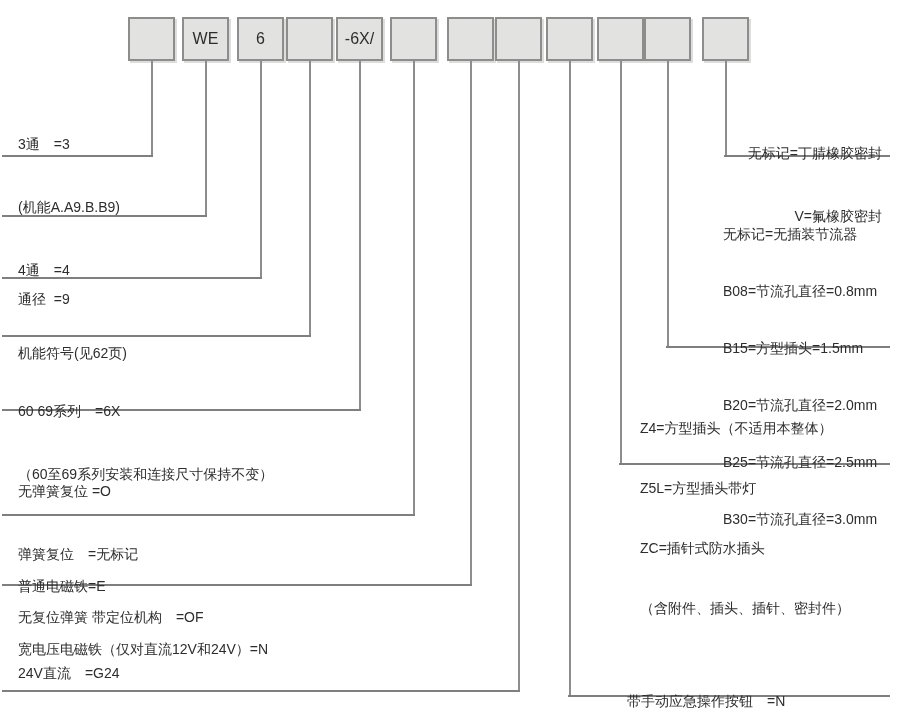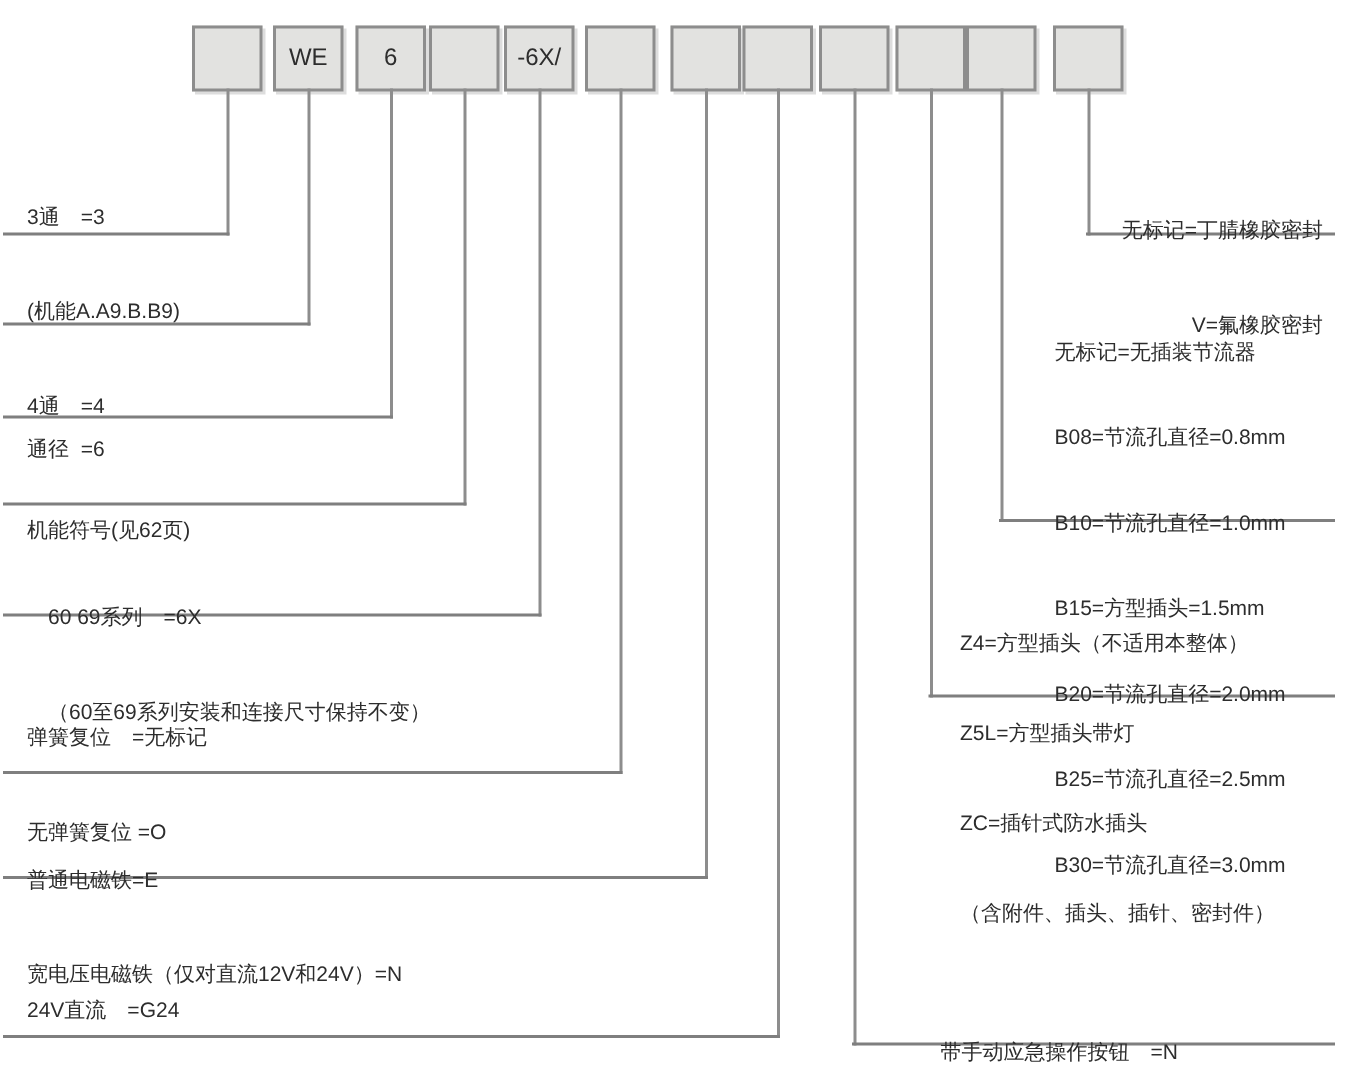--- a/index.html
+++ b/index.html
@@ -9,21 +9,21 @@
   }
   .code-box{
     position:absolute;top:17px;width:47px;height:44px;box-sizing:border-box;
     background:#e2e2e0;border:2px solid #8d8d8d;box-shadow:2px 2px 0 rgba(120,120,120,.25);
     display:flex;align-items:center;justify-content:center;
     font-size:16px;color:#2d2d2d;
   }
   .vline{position:absolute;width:2px;background:#8d8d8d;}
   .hrule{position:absolute;height:2px;background:#7f7f7f;}
   .lbl{position:absolute;font-size:14px;line-height:21px;white-space:pre;}
-  .lbl.compact{line-height:19px;}
+  .lbl.compact{line-height:19px;margin-left:20px;}
   .lbl.mid{line-height:20px;}
   .lbl.right{text-align:right;margin-left:21px;}
 </style>
 </head>
 <body>
 
 <div class="canvas">
 
   <div class="code-box" style="left:128px"></div>
   <div class="code-box" style="left:182px">WE</div>
@@ -66,35 +66,36 @@
   <div class="hrule" style="left:724px;top:155px;width:166px"></div>
 
   <div class="lbl" style="left:18px;top:92px">
     <div>3通　=3</div>
     <div>(机能A.A9.B.B9)</div>
     <div>4通　=4</div>
   </div>
 
 
   <div class="lbl" style="left:18px;top:247px">
-    <div>通径  =6</div>
+    <div>通径  =9</div>
   </div>
 
   <div class="lbl" style="left:18px;top:301px">
     <div>机能符号(见62页)</div>
   </div>
 
-  <div class="lbl" style="left:32px;top:359px">
+  <div class="lbl" style="left:18px;top:359px">
     <div>60 69系列　=6X</div>
     <div>（60至69系列安装和连接尺寸保持不变）</div>
   </div>
 
   <div class="lbl" style="left:18px;top:439px">
+    <div>无弹簧复位 =O</div>
     <div>弹簧复位　=无标记</div>
-    <div>无弹簧复位 =O</div>
+    <div>无复位弹簧 带定位机构　=OF</div>
   </div>
 
   <div class="lbl" style="left:18px;top:534px">
     <div>普通电磁铁=E</div>
     <div>宽电压电磁铁（仅对直流12V和24V）=N</div>
   </div>
 
   <div class="lbl" style="left:18px;top:621px">
     <div>24V直流　=G24</div>
     
@@ -102,21 +103,20 @@
   </div>
 
   <div class="lbl right" style="right:10px;top:101px">
     <div>无标记=丁腈橡胶密封</div>
     <div>V=氟橡胶密封</div>
   </div>
 
   <div class="lbl compact" style="left:703px;top:187px">
     <div>无标记=无插装节流器</div>
     <div>B08=节流孔直径=0.8mm</div>
-    <div>B10=节流孔直径=1.0mm</div>
     <div>B15=方型插头=1.5mm</div>
     <div>B20=节流孔直径=2.0mm</div>
     <div>B25=节流孔直径=2.5mm</div>
     <div>B30=节流孔直径=3.0mm</div>
   </div>
 
   <div class="lbl mid" style="left:640px;top:378px">
     <div>Z4=方型插头（不适用本整体）</div>
     <div>Z5L=方型插头带灯</div>
     <div>ZC=插针式防水插头</div>

